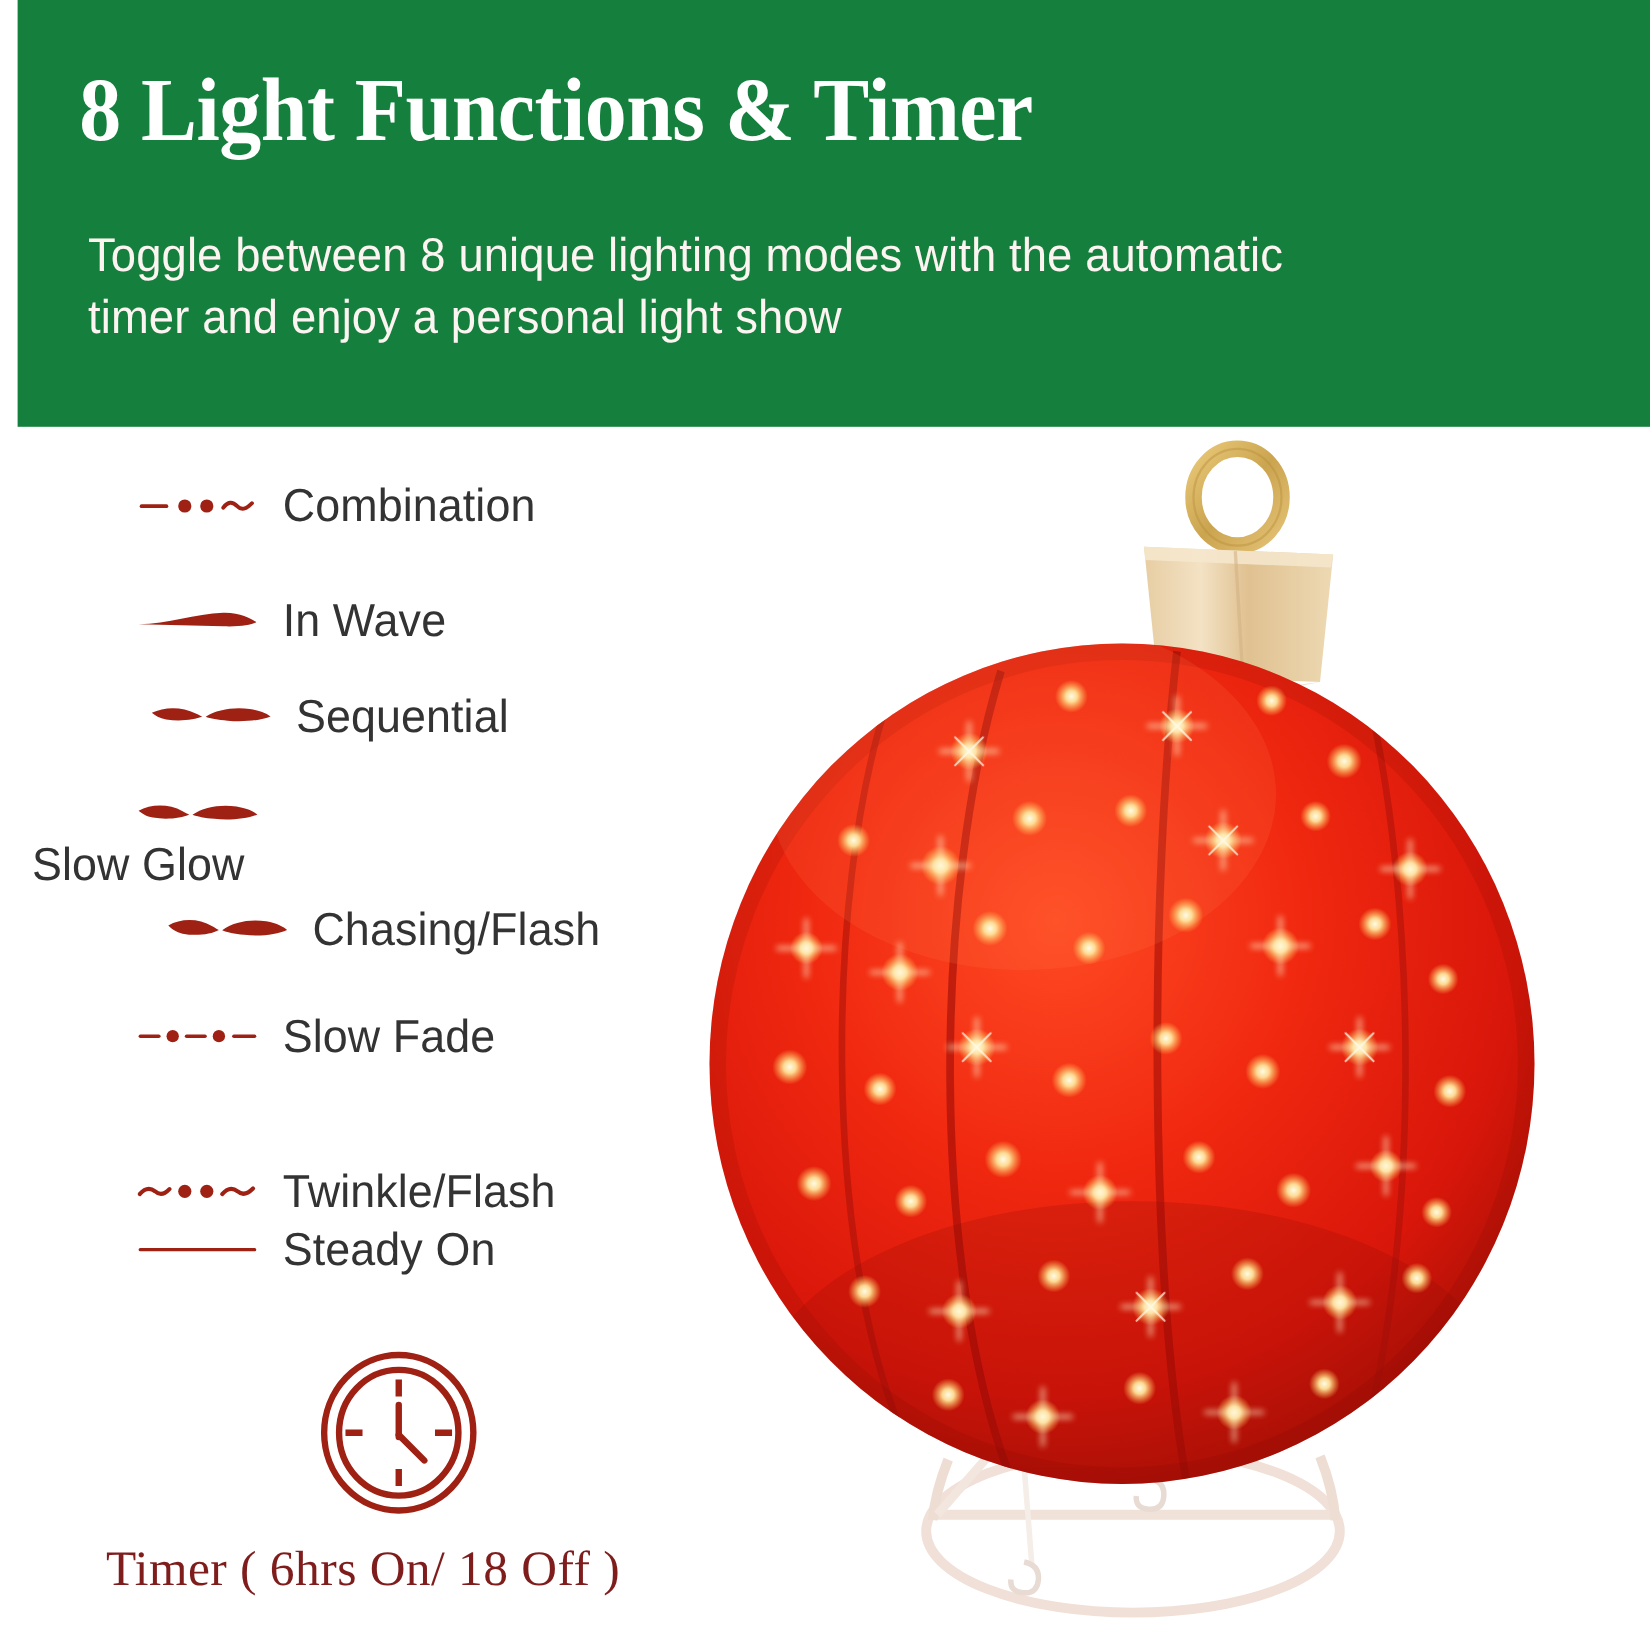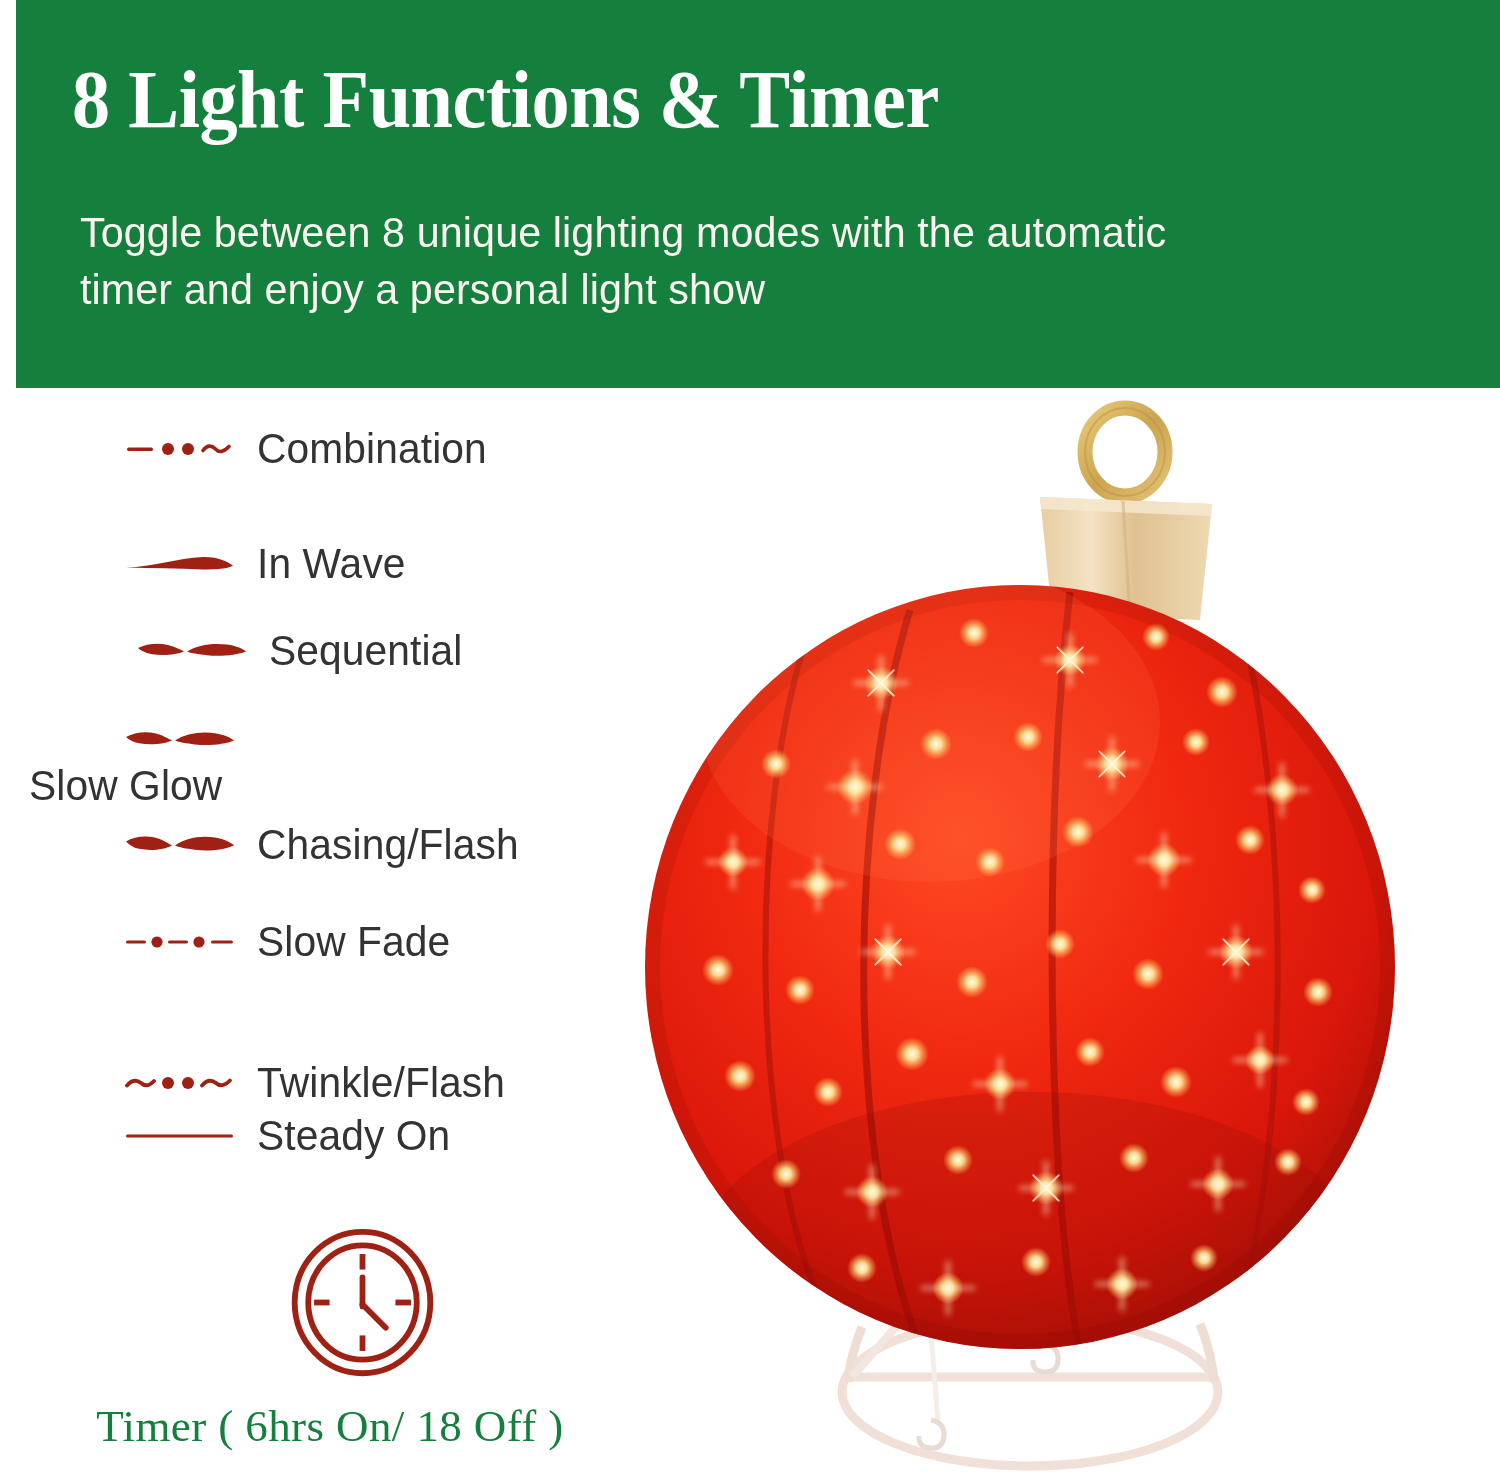--- a/index.html
+++ b/index.html
@@ -103,21 +103,21 @@
   }
   .timer-caption {
     position: absolute;
     left: 0;
     top: 185px;
     width: 660px;
     text-align: center;
     font-family: "Liberation Serif", "DejaVu Serif", serif;
     font-size: 45px;
     font-weight: 400;
-    color: #15803d;
+    color: #7f1d1d;
     letter-spacing: 0.4px;
     white-space: nowrap;
   }
 
   
   .product {
     position: absolute;
     left: 600px;
     top: 392px;
     width: 900px;
@@ -128,21 +128,21 @@
 </head>
 <body>
 
 <div class="banner">
   <div class="banner-title">8 Light Functions &amp; Timer</div>
   <div class="banner-sub">Toggle between 8 unique lighting modes with the automatic timer and enjoy a personal light show</div>
 </div>
 
 <div class="modes">
 
-  <div class="mode-row" style="top:31px;text-align:right;">
+  <div class="mode-row" style="top:42px;text-align:right;">
     <svg class="mode-icon" viewBox="0 0 110 44">
       <rect x="2" y="20.5" width="26" height="3.4" rx="1.7" fill="#9E2114"></rect>
       <circle cx="43" cy="22" r="6" fill="#9E2114"></circle>
       <circle cx="63" cy="22" r="6" fill="#9E2114"></circle>
       <path d="M78 23.5 Q84 15.5 90.5 22 Q96 28 104 19.5" stroke="#9E2114" stroke-width="3.6" fill="none" stroke-linecap="round"></path>
     </svg>
     <div class="mode-label">Combination</div>
   </div>
 
   <div class="mode-row" style="top:140px;align-items:flex-end;">
@@ -161,21 +161,21 @@
   </div>
 
   <div class="mode-row" style="top:330px;flex-direction:column;">
     <svg class="mode-icon" viewBox="0 0 110 44">
       <path d="M1 19.0 C12 13.0 28 12.4 41 19.4 C44 21.0 46 22.0 47 22.4 C40 25.8 26 27.4 14 25.2 C8 24.2 4 21.6 1 19.0 Z" fill="#9E2114"></path>
       <path d="M50 22.6 C60 15.6 76 13.0 90 15.2 C100 16.8 106 20.0 109 22.4 C100 26.2 84 28.0 70 26.4 C61 25.6 54 24.2 50 22.6 Z" fill="#9E2114"></path>
     </svg>
     <div class="mode-label">Slow Glow</div>
   </div>
 
-  <div class="mode-row" style="top:427px;">
+  <div class="mode-row" style="top:427px;padding-left:27px;">
     <svg class="mode-icon" viewBox="0 0 110 44">
       <path d="M1 18.4 C12 12.0 28 11.4 41 19.0 C44 20.8 46 22.0 47 22.4 C40 26.4 26 28.2 14 25.8 C8 24.6 4 21.4 1 18.4 Z" fill="#9E2114"></path>
       <path d="M50 22.6 C60 15.0 76 12.2 90 14.6 C100 16.4 106 19.8 109 22.4 C100 26.6 84 28.6 70 26.8 C61 25.8 54 24.4 50 22.6 Z" fill="#9E2114"></path>
     </svg>
     <div class="mode-label">Chasing/Flash</div>
   </div>
 
   <div class="mode-row" style="top:524px;">
     <svg class="mode-icon" viewBox="0 0 110 44">
       <rect x="1" y="20.4" width="20" height="3.2" rx="1.6" fill="#9E2114"></rect>

